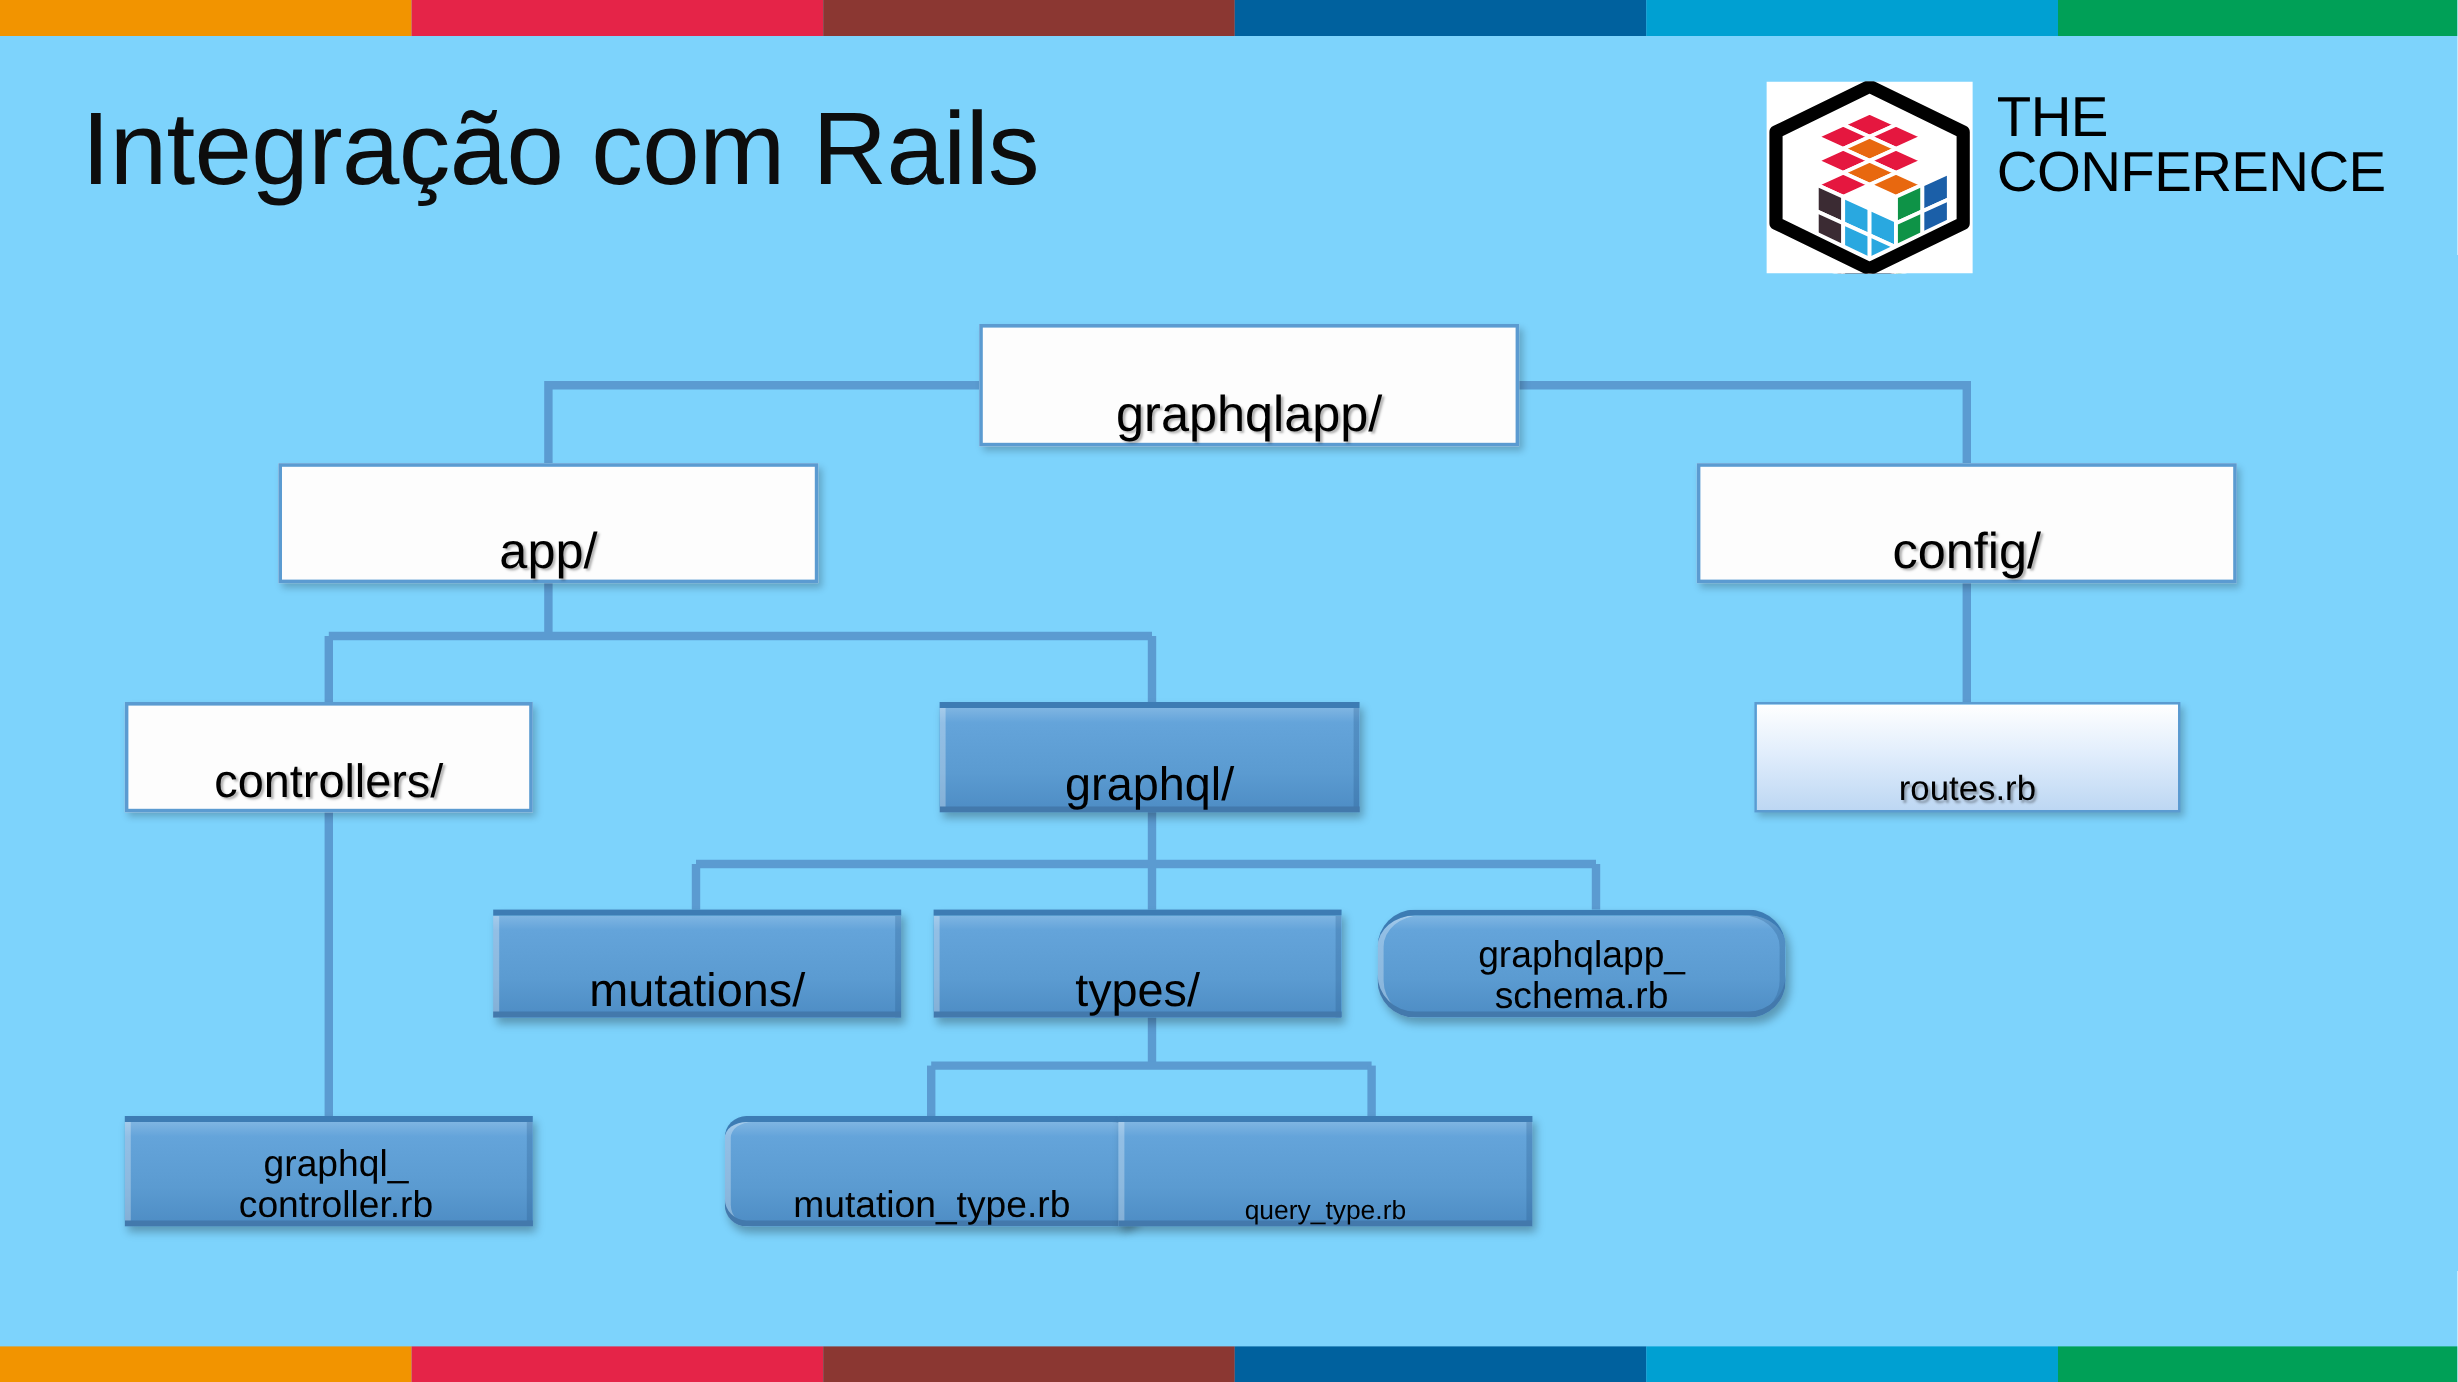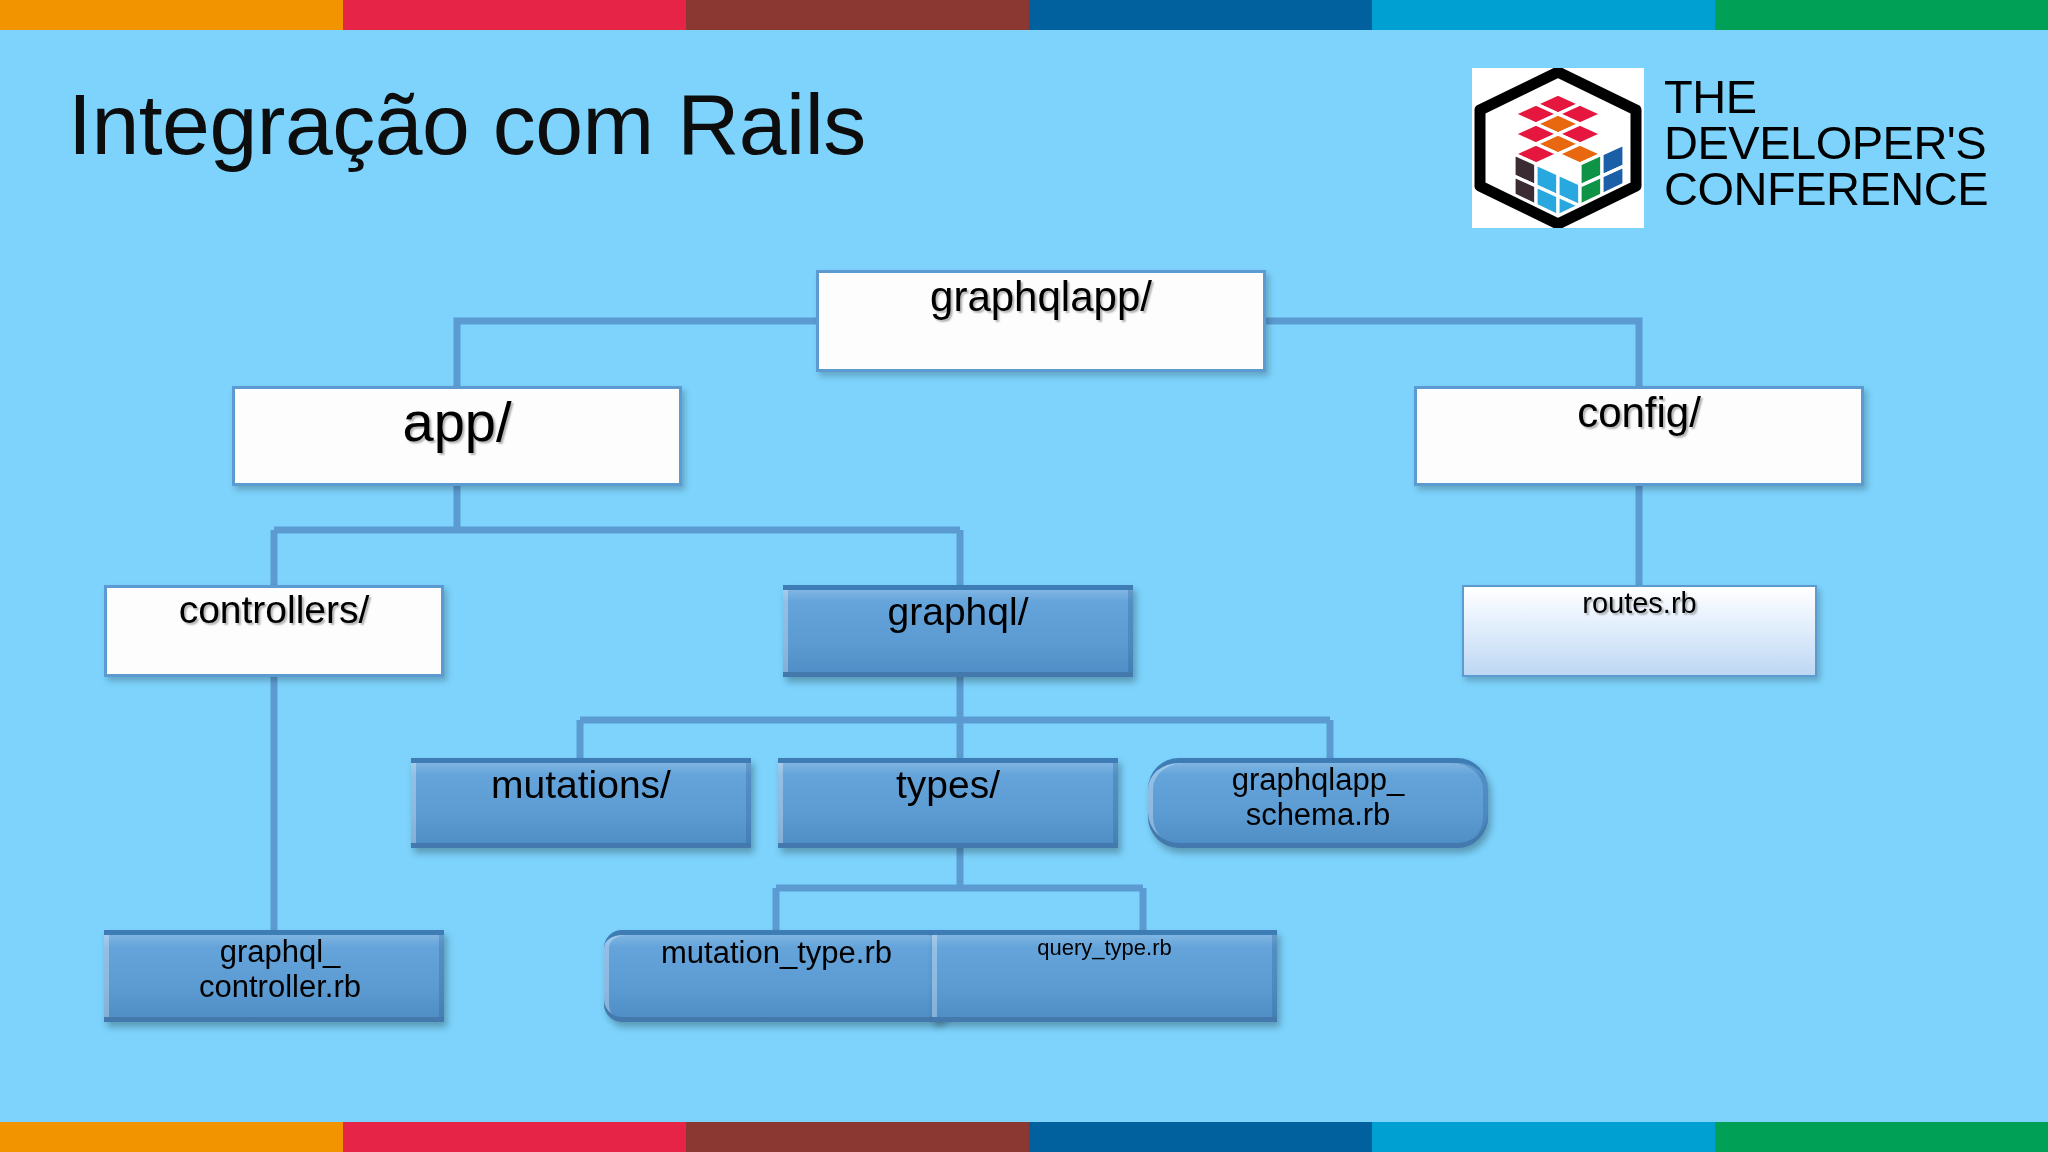--- a/index.html
+++ b/index.html
@@ -89,21 +89,21 @@
     top: 0;
     width: 2048px;
     height: 1152px;
     pointer-events: none;
   }
 
   .node {
     position: absolute;
     box-sizing: border-box;
     display: flex;
-    align-items: flex-start;
+    align-items: flex-end;
     justify-content: center;
     text-align: center;
     color: #000000;
     font-weight: 400;
     white-space: pre-line;
   }
 
   
   .node.outline {
     background: #fdfdfd;
@@ -192,21 +192,20 @@
         <polygon points="130,108 152,98 152,120 130,130" fill="#1B5FA8"></polygon>
         <polygon points="108,140 130,130 130,152 108,162" fill="#0E9347"></polygon>
         <polygon points="130,130 152,120 152,142 130,152" fill="#1B5FA8"></polygon>
       </g>
 
       <path d="M0,0 H172 V160 H0 Z M86,14 L155,47 L155,113 L86,146 L17,113 L17,47 Z" fill="#ffffff" fill-rule="evenodd"></path>
       <polygon points="86,4 164,42 164,118 86,156 8,118 8,42" fill="none" stroke="#000000" stroke-width="11" stroke-linejoin="round"></polygon>
     </svg>
     <div id="logo-wordmark">
       <span class="l">THE</span>
-      <span class="l">DEVELOPER'S</span>
       <span class="l">CONFERENCE</span>
     </div>
   </div>
 
   <div id="diagram">
 
     <svg id="connectors" viewBox="0 0 2048 1152" xmlns="http://www.w3.org/2000/svg">
       <g stroke="#5B9BD1" stroke-width="7" fill="none" stroke-linecap="butt">
 
         <path d="M816,321 H457 V386"></path>
@@ -232,21 +231,21 @@
         <path d="M776,888 H1143"></path>
         <path d="M776,888 V930"></path>
         <path d="M1143,888 V930"></path>
       </g>
     </svg>
 
     <div class="node outline" style="left:816px; top:270px; width:450px; height:102px; font-size:42px;">
       <span class="node-label">graphqlapp/</span>
     </div>
 
-    <div class="node outline" style="left:232px; top:386px; width:450px; height:100px; font-size:56px;">
+    <div class="node outline" style="left:232px; top:386px; width:450px; height:100px; font-size:42px;">
       <span class="node-label">app/</span>
     </div>
 
     <div class="node outline" style="left:1414px; top:386px; width:450px; height:100px; font-size:42px;">
       <span class="node-label">config/</span>
     </div>
 
     <div class="node outline" style="left:104px; top:585px; width:340px; height:92px; font-size:39px;">
       <span class="node-label">controllers/</span>
     </div>

